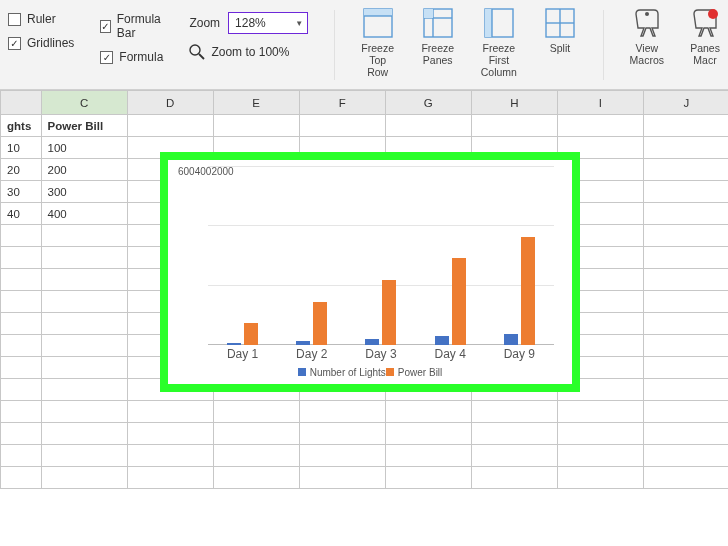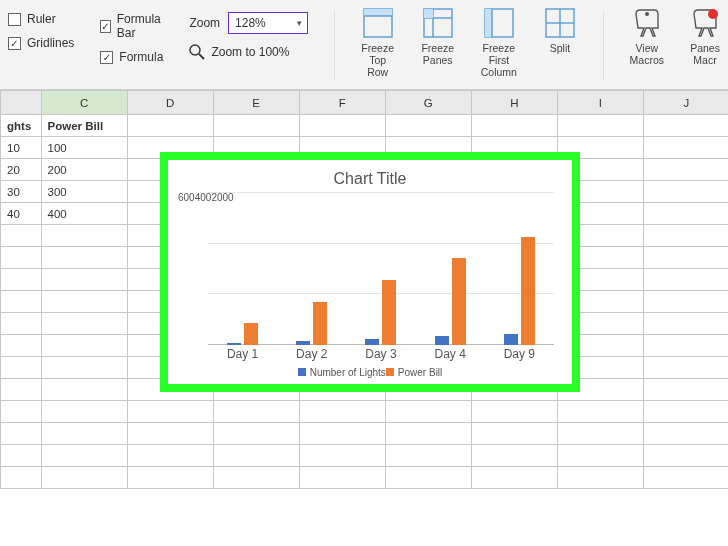--- a/index.html
+++ b/index.html
@@ -497,21 +497,20 @@
           <td></td>
           <td></td>
           <td></td>
           <td></td>
           <td></td>
         </tr>
       </tbody>
   </table>
 
   <div class="chart-frame">
-    <div class="chart-title">Chart Title</div>
     <div class="plot">
       <div class="y-axis" id="y-axis">
           <span>600</span>
           <span>400</span>
           <span>200</span>
           <span>0</span>
         </div>
       <div class="gridlines" id="gridlines">
           <div class="gl"></div>
           <div class="gl"></div>

